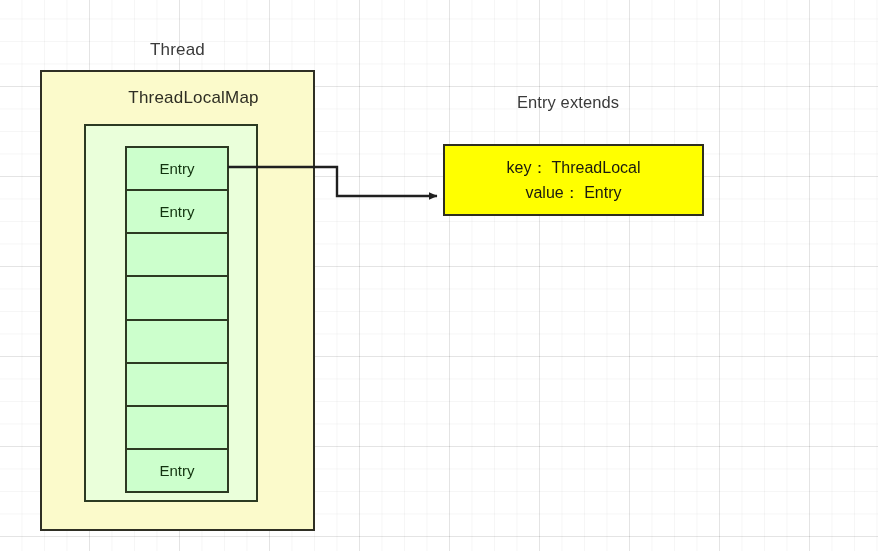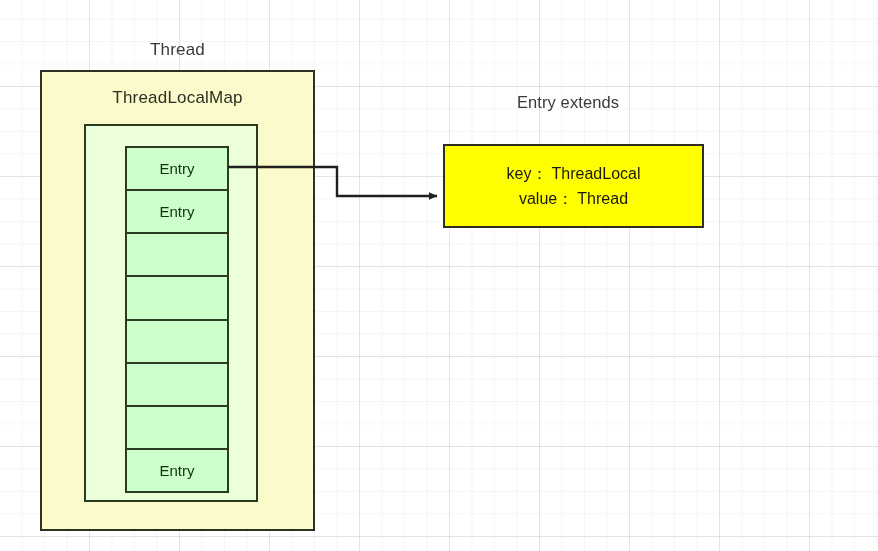--- a/index.html
+++ b/index.html
@@ -45,21 +45,21 @@
     left: 40px;
     top: 70px;
     width: 275px;
     height: 461px;
     background: #fbfacb;
     border: 2px solid #2f2f24;
     box-sizing: border-box;
   }
   .tlm-label {
     position: absolute;
-    left: 0;
+    left: 16px;
     top: 16px;
     width: 100%;
     text-align: center;
     font-size: 17px;
     color: #2e2e24;
     letter-spacing: 0.2px;
   }
 
   
   .map-box {
@@ -119,21 +119,21 @@
     color: #3a3a3a;
     letter-spacing: 0.1px;
   }
 
   
   .entry-box {
     position: absolute;
     left: 443px;
     top: 144px;
     width: 261px;
-    height: 84px;
+    height: 72px;
     background: #ffff00;
     border: 2px solid #2f2f1f;
     box-sizing: border-box;
     display: flex;
     flex-direction: column;
     align-items: center;
     justify-content: center;
     font-size: 16px;
     line-height: 25px;
     color: #1a1a10;
@@ -172,16 +172,16 @@
     </defs>
     <path d="M228,167 L337,167 L337,196 L437,196" fill="none" stroke="#1f1f1f" stroke-width="2.4" marker-end="url(#arrowhead)"></path>
   </svg>
 
   <div class="entry-ext-label">
     <div>Entry extends</div>
   </div>
 
   <div class="entry-box">
     <div class="kv">key： ThreadLocal</div>
-    <div class="kv">value： Thread</div>
+    <div class="kv">value： Entry</div>
   </div>
 
 </div>
 
 </body></html>

